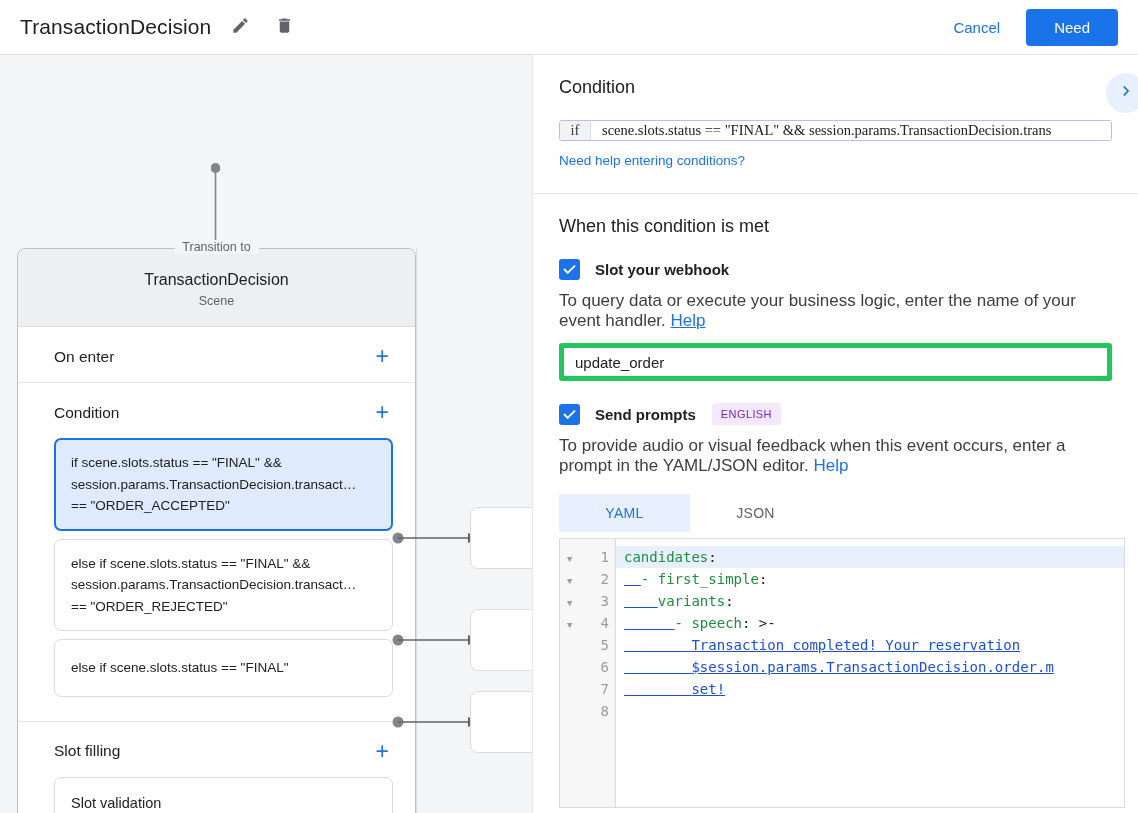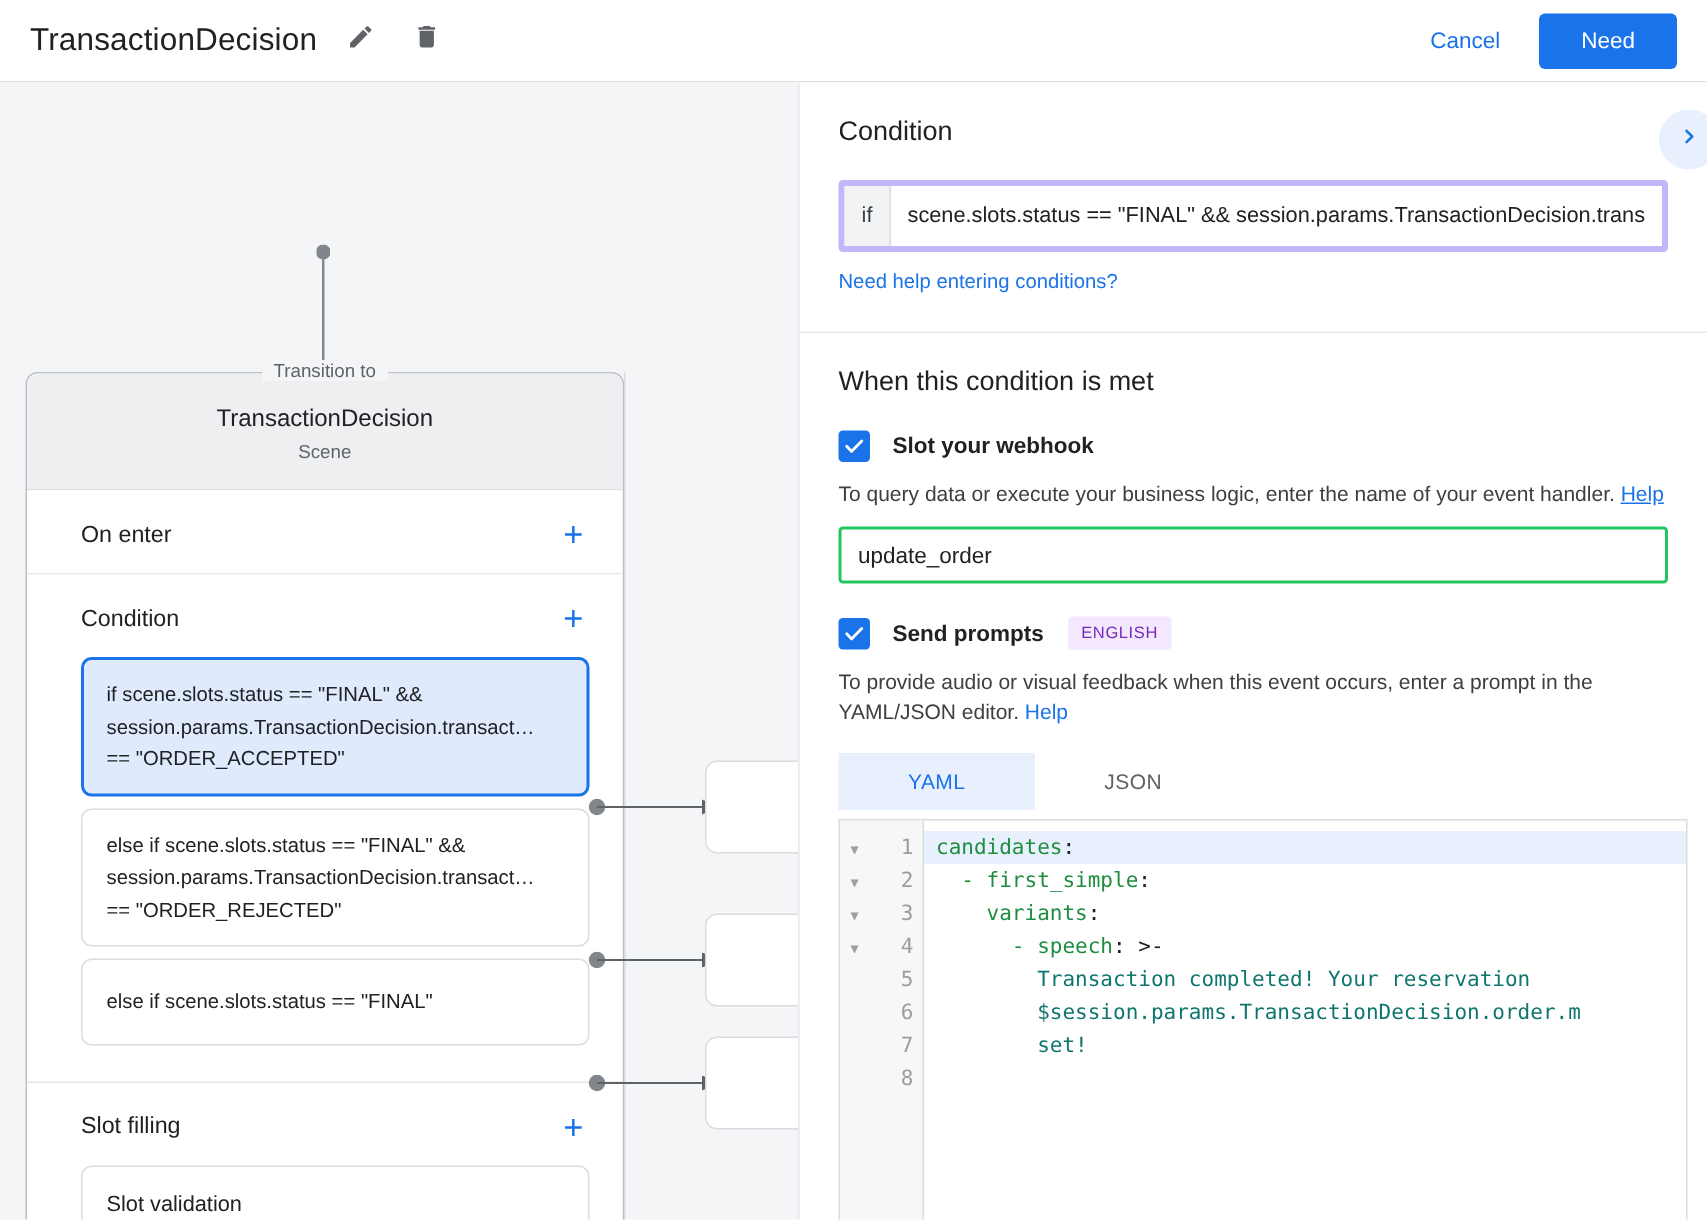--- a/index.html
+++ b/index.html
@@ -142,23 +142,24 @@
   #condition-heading { font-size: 18px; color: #202124; font-weight: 400; }
   #expand-panel-button {
     position: absolute; right: -8px; top: 18px;
     width: 40px; height: 40px; border-radius: 50%;
     background: #e8f0fe; display: flex; align-items: center; justify-content: center;
     cursor: pointer;
   }
   #expand-panel-button svg { fill: #1a73e8; }
 
   #condition-input-row {
-    margin-top: 22px; display: flex; height: 48px;
-    border: 4px solid #c4b5fd; border-radius: 3px; overflow: hidden;
+    margin-top: 22px; display: flex; height: 21px;
+    border: 1px solid #c4b5fd; border-radius: 3px; overflow: hidden;
     background: #fff;
+    font-family: Liberation Serif, serif;
   }
   #condition-if-label {
     width: 31px; background: #f1f3f4; display: flex;
     align-items: center; justify-content: center;
     font-size: 14.5px; color: #3c4043;
     border-right: 1px solid #dadce0;
   }
   #condition-input {
     flex: 1; border: none; outline: none; padding: 0 11px;
     font-size: 14.5px; font-family: inherit; color: #202124; background: #fff;
@@ -182,29 +183,29 @@
     flex: 0 0 auto;
   }
   .checkbox svg { stroke: #fff; }
   .check-label { font-size: 15px; font-weight: bold; color: #202124; margin-left: 15px; }
   #english-badge {
     margin-left: 16px; background: #f3e8fd; color: #7627bb;
     font-size: 11px; letter-spacing: .4px; padding: 5px 9px; border-radius: 3px;
   }
 
   .help-text {
-    margin-top: 11px; font-size: 14px; color: #3c4043; line-height: 20px;
+    margin-top: 11px; font-size: 17px; color: #3c4043; line-height: 20px;
     max-width: 556px;
   }
   .help-link { color: #1a73e8; text-decoration: underline; cursor: pointer; }
   .help-link.plain { text-decoration: none; }
 
   #webhook-input {
     margin-top: 12px; width: 100%; height: 38px;
-    border: 2px solid #22c55e; border-radius: 3px;
+    border: 5px solid #22c55e; border-radius: 3px;
     padding: 0 11px; font-size: 15px; font-family: inherit; color: #202124;
     outline: none;
   }
 
   #editor-tabs { display: flex; margin-top: 18px; }
   .editor-tab {
     width: 131px; height: 38px; display: flex; align-items: center; justify-content: center;
     font-size: 14px; font-weight: 500; color: #5f6368; cursor: pointer;
     letter-spacing: .3px;
   }
@@ -230,21 +231,21 @@
   }
   .gutter-cell, .code-line {
     height: 22px; line-height: 22px; font-size: 14px; white-space: pre;
   }
   .gutter-cell { color: #999da1; }
   .fold-caret { color: #9aa0a6; font-size: 9px; line-height: 22px; padding-left: 7px; }
   .code-line { color: #202124; padding-left: 8px; }
   .code-line.hl { background: #e8f0fe; }
   .tok-key { color: #1e8e3e; }
   .tok-punc { color: #202124; }
-  .tok-plain { color: #0f766e; }
+  .tok-plain { color: #1d4ed8; text-decoration: underline; }
 </style>
 </head>
 <body>
 
 <div id="topbar">
   <div id="app-title">TransactionDecision</div>
 
   <div class="hdr-icon-btn">
     <span>
       <svg width="19" height="19" viewBox="0 0 24 24">

